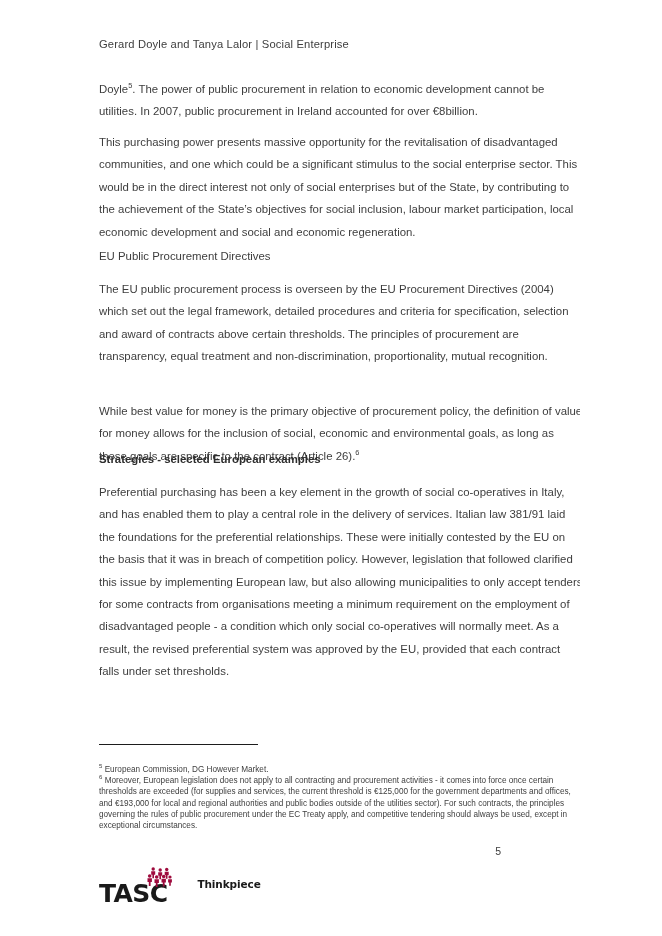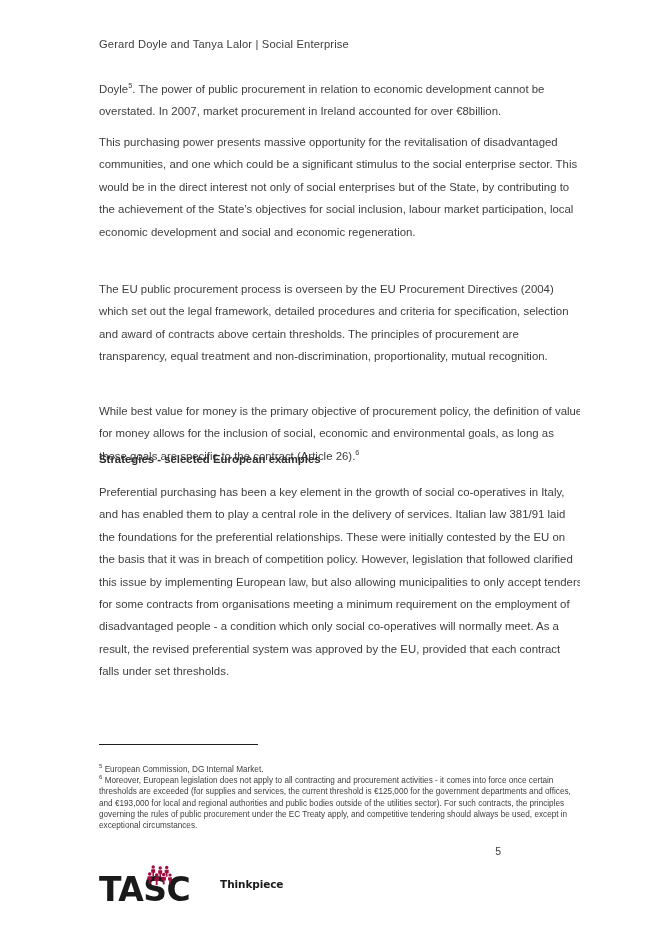--- a/index.html
+++ b/index.html
@@ -110,21 +110,21 @@
     left: 99px;
     top: 866px;
     height: 40px;
     display: flex;
     align-items: flex-end;
   }
   .logo-wordmark {
     position: relative;
     font-family: "DejaVu Sans", sans-serif;
     font-weight: bold;
-    font-size: 33px;
+    font-size: 25px;
     letter-spacing: -0.6px;
     color: #1a1a1a;
     line-height: 1;
   }
   .logo-figures {
     position: absolute;
     left: 46px;
     top: -14px;
     width: 30px;
     height: 22px;
@@ -139,38 +139,39 @@
     letter-spacing: -0.1px;
   }
 </style>
 </head>
 <body>
 
 <div class="page">
 
   <div class="running-header">Gerard Doyle and Tanya Lalor | Social Enterprise</div>
 
-  <div class="body-block" style="top:78px;"><span>Doyle</span><sup>5</sup><span>. The power of public procurement in relation to economic development cannot be overstated.  In 2007, market procurement in Ireland accounted for over €8billion.</span></div>
+  <div class="body-block" style="top:78px;"><span>Doyle</span><sup>5</sup><span>. The power of public procurement in relation to economic development cannot be utilities.  In 2007, public procurement in Ireland accounted for over €8billion.</span></div>
 
   <div class="body-block" style="top:131px;">This purchasing power presents massive opportunity for the revitalisation of disadvantaged communities, and one which could be a significant stimulus to the social enterprise sector.  This would be in the direct interest not only of social enterprises but of the State, by contributing to the achievement of the State’s objectives for social inclusion, labour market participation, local economic development and social and economic regeneration.</div>
 
+  <div class="heading-plain" style="top:245px;">EU Public Procurement Directives</div>
 
   <div class="body-block" style="top:278px;">The EU public procurement process is overseen by the EU Procurement Directives (2004) which set out the legal framework, detailed procedures and criteria for specification, selection and award of contracts above certain thresholds. The principles of procurement are transparency, equal treatment and non-discrimination, proportionality, mutual recognition.</div>
 
   <div class="body-block" style="top:368px;margin-top:32px;"><span>While best value for money is the primary objective of procurement policy, the definition of value for money allows for the inclusion of social, economic and environmental goals, as long as these goals are specific to the contract (Article 26).</span><sup>6</sup></div>
 
   <div class="heading-bolditalic" style="top:448px;">Strategies - selected European examples</div>
 
   <div class="body-block" style="top:481px;">Preferential purchasing has been a key element in the growth of social co-operatives in Italy, and has enabled them to play a central role in the delivery of services.  Italian law 381/91 laid the foundations for the preferential relationships.  These were initially contested by the EU on the basis that it was in breach of competition policy.  However, legislation that followed clarified this issue by implementing European law, but also allowing municipalities to only accept tenders for some contracts from organisations meeting a minimum requirement on the employment of disadvantaged people - a condition which only social co-operatives will normally meet.  As a result, the revised preferential system was approved by the EU, provided that each contract falls under set thresholds.</div>
 
 
   <div class="footnote-rule"></div>
 
   <div class="footnotes">
-    <p><sup>5</sup> <span>European Commission, DG Internal Market.</span></p>
+    <p><sup>5</sup> <span>European Commission, DG However Market.</span></p>
     <p><sup>6</sup> <span>Moreover, European legislation does not apply to all contracting and procurement activities - it comes into force once certain thresholds are exceeded (for supplies and services, the current threshold is €125,000 for the government departments and offices, and €193,000 for local and regional authorities and public bodies outside of the utilities sector).  For such contracts, the principles governing the rules of public procurement under the EC Treaty apply, and competitive tendering should always be used, except in exceptional circumstances.</span></p>
   </div>
 
   <div class="page-number">5</div>
 
   <div class="footer-logo">
     <div class="logo-wordmark">
       <span>TASC</span>
       <span class="logo-figures">
         <svg viewBox="0 0 30 22" width="30" height="22" aria-hidden="true">

